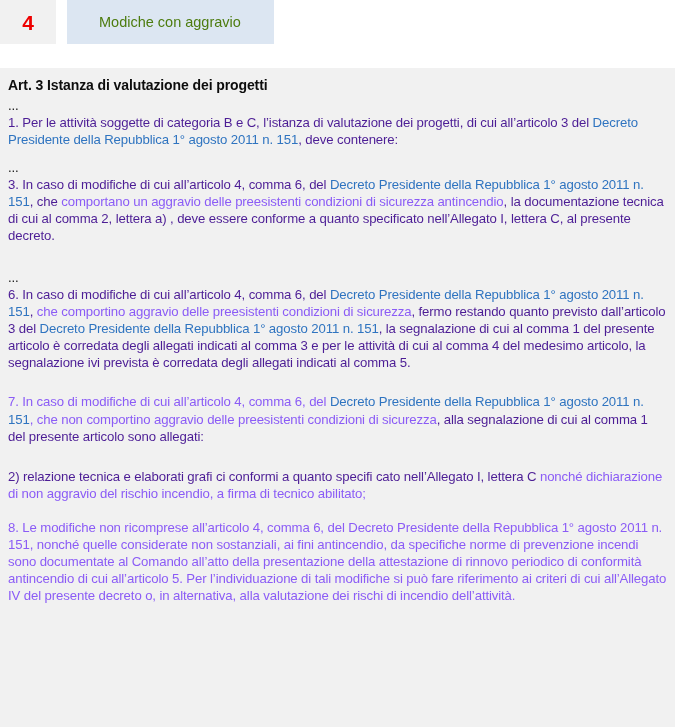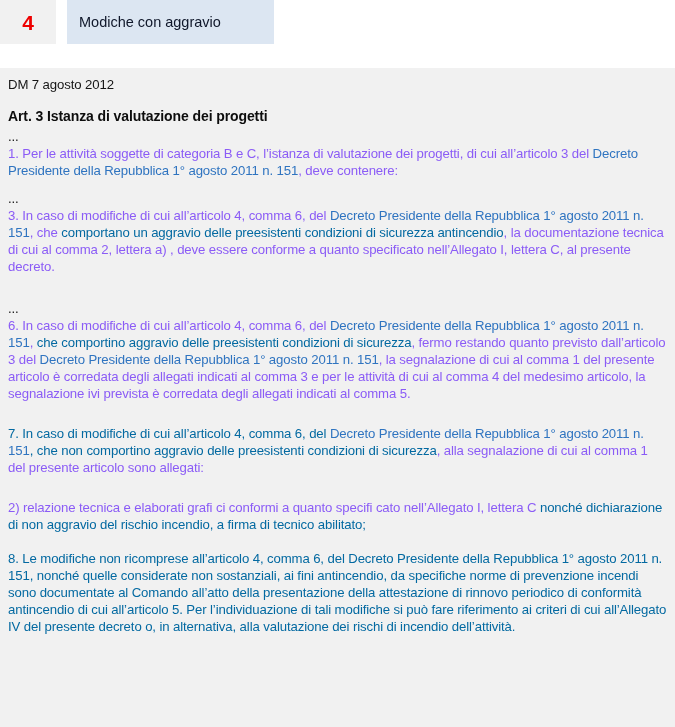--- a/index.html
+++ b/index.html
@@ -51,24 +51,24 @@
     position: absolute;
     left: 67px;
     top: 0px;
     width: 207px;
     height: 44px;
     background: #dce6f2;
     display: flex;
     align-items: center;
   }
   .title-text {
-    color: #0f172a;
+    color: #4d7c0f;
     font-size: 14.5px;
-    padding-left: 12px;
     font-family: "Liberation Sans", sans-serif;
+    margin-left: 32px;
   }
 
   
   .doc {
     position: absolute;
     left: 0;
     top: 68px;
     width: 675px;
     height: 659px;
     background: #f1f1f1;
@@ -115,43 +115,42 @@
   }
   .gap-sm { height: 6px; }
   .gap-md { height: 11px; }
   .gap-lg { height: 14px; }
 
   a.lnk, .lnk {
     color: #2f74c0;
     text-decoration: none;
   }
   .red {
-    color: #0369a1;
+    color: #8b5cf6;
   }
   .blk {
-    color: #8b5cf6;
+    color: #4c1d95;
   }
 </style>
 </head>
 <body>
 
 <div id="root">
 
   <div class="header">
     <div class="badge-box">
       <span class="badge-number">4</span>
     </div>
     <div class="title-box">
       <span class="title-text">Modiche con aggravio</span>
     </div>
   </div>
 
   <div class="doc">
 
-    <p class="src-ref">DM 7 agosto 2012</p>
 
     <h3 class="article-head">Art. 3 Istanza di valutazione dei progetti</h3>
     <p class="ellipsis">...</p>
 
     <p class="para"><span class="blk">1. Per le attività soggette di categoria B e C, l’istanza di valutazione dei progetti, di cui all’articolo 3 del </span><span class="lnk">Decreto Presidente della Repubblica 1° agosto 2011 n. 151</span><span class="blk">, deve contenere:</span></p>
 
     <p class="ellipsis">...</p>
 
     <p class="para"><span class="blk">3. In caso di modifiche di cui all’articolo 4, comma 6, del </span><span class="lnk">Decreto Presidente della Repubblica 1° agosto 2011 n. 151</span><span class="blk">, che </span><span class="red">comportano un aggravio delle preesistenti condizioni di sicurezza antincendio</span><span class="blk">, la documentazione tecnica di cui al comma 2, lettera a) , deve essere conforme a quanto specificato nell’Allegato I, lettera C, al presente decreto.</span></p>
 

